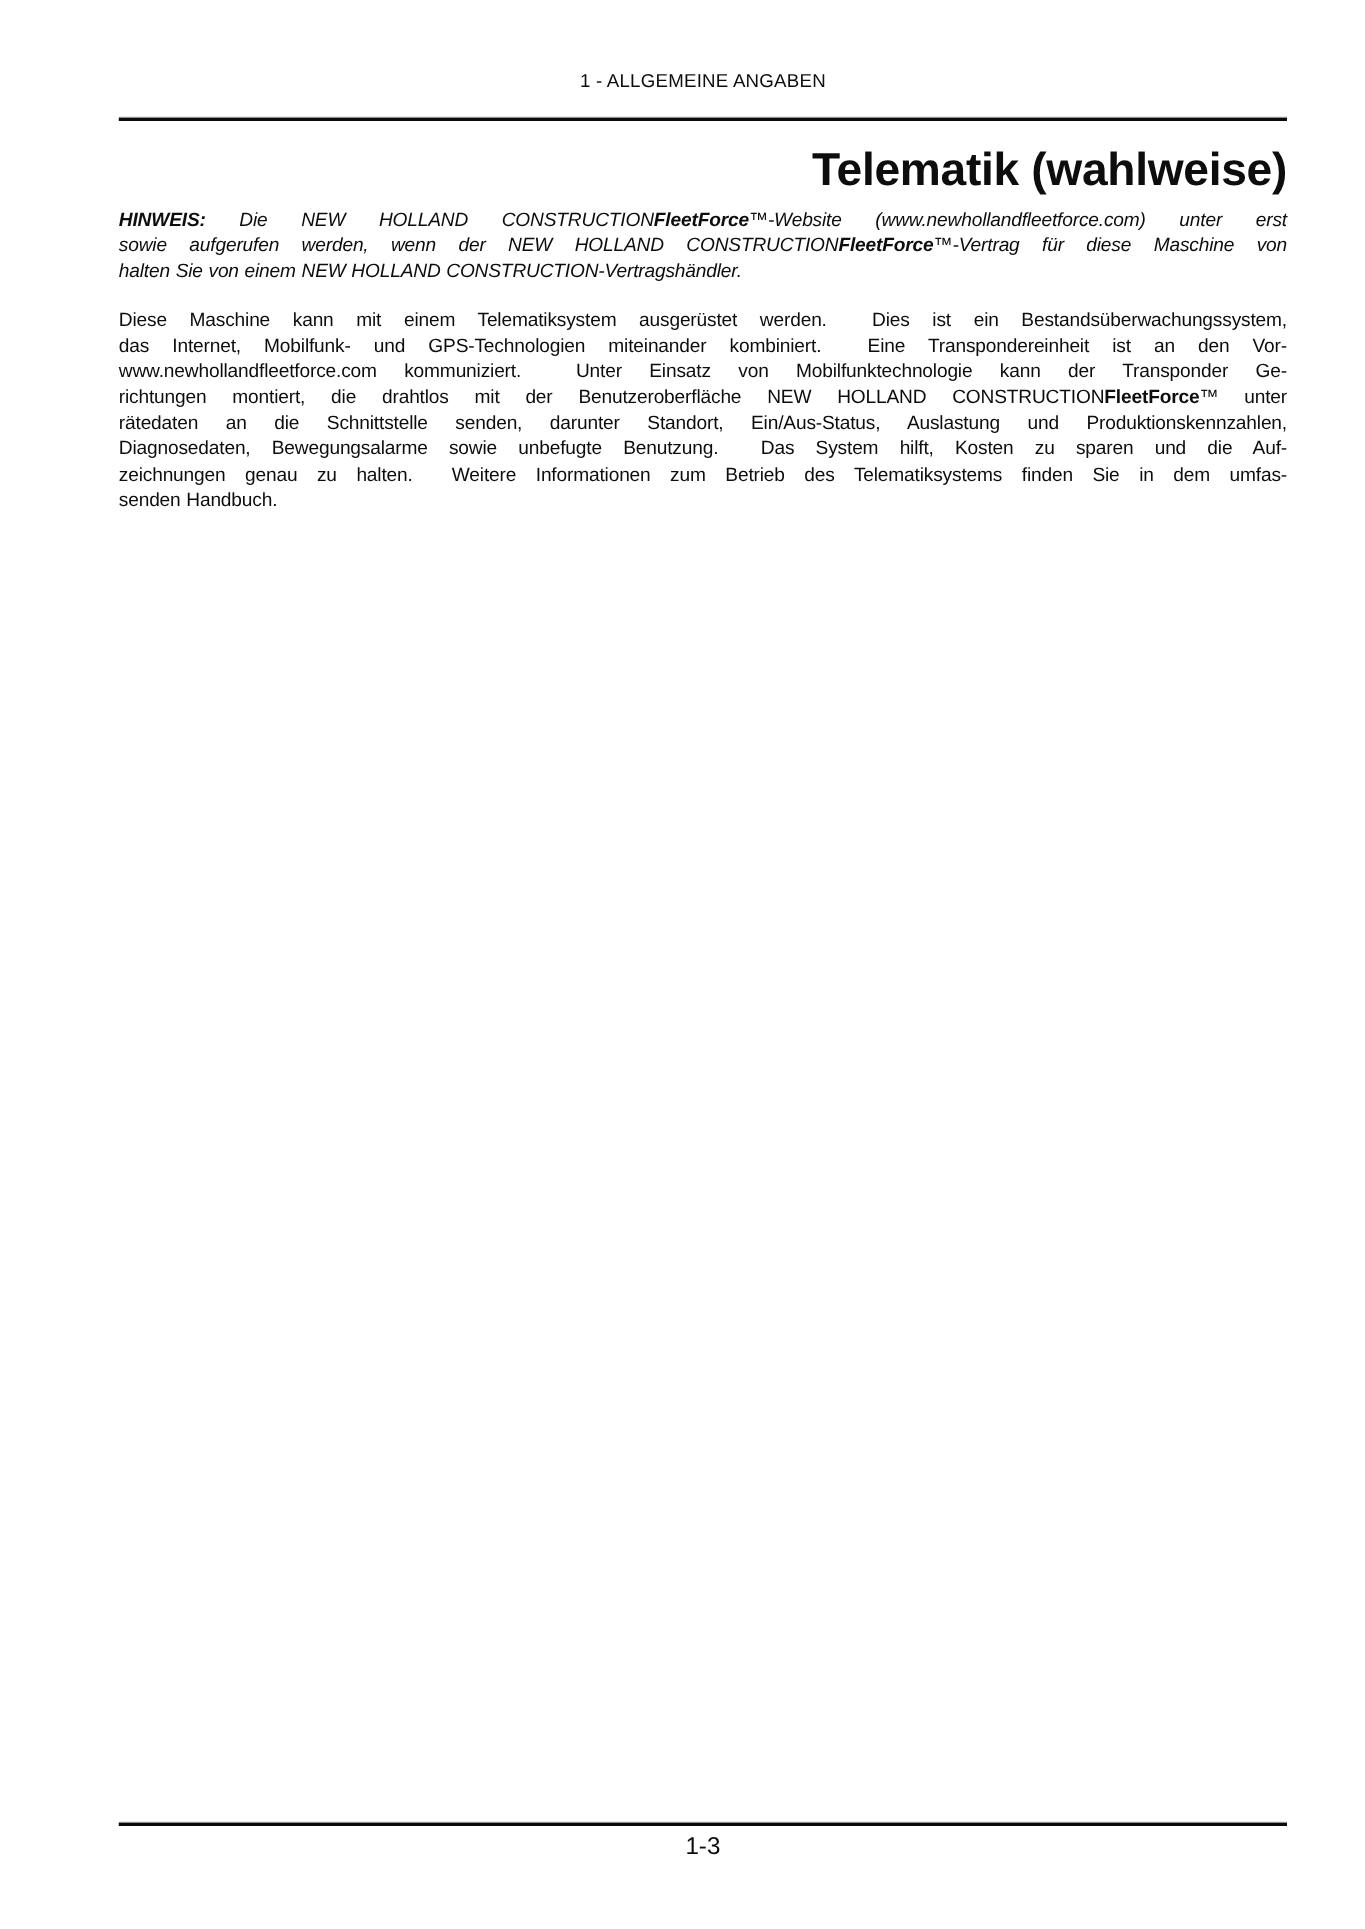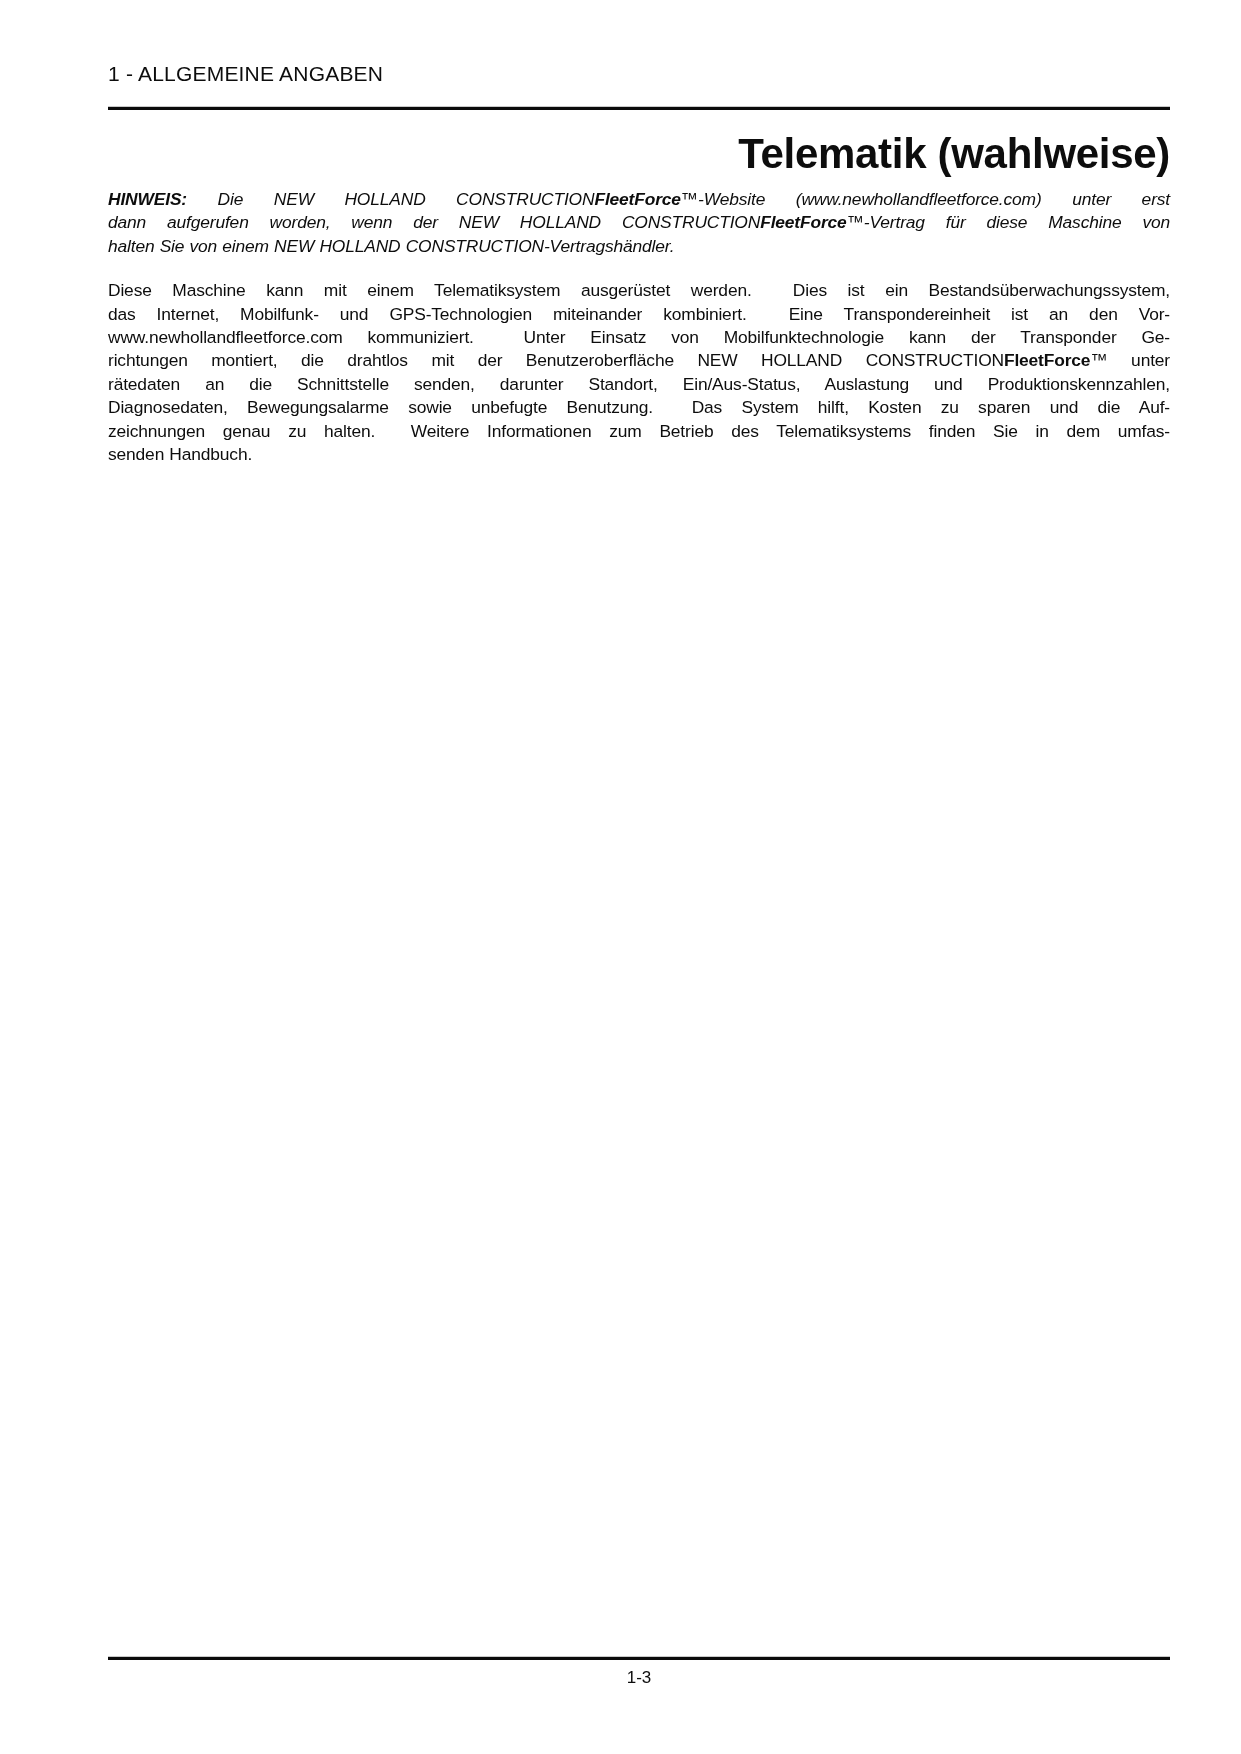--- a/index.html
+++ b/index.html
@@ -11,22 +11,22 @@
     font-family: "Liberation Sans", "DejaVu Sans", sans-serif;
     color: #0d0d0d;
     overflow: hidden;
   }
   .content {
     margin-left: 108px;
     width: 1062px;
   }
   .page-header {
     padding-top: 64px;
-    text-align: left;
-    font-size: 21px;
+    text-align: center;
+    font-size: 17px;
     line-height: 20px;
     letter-spacing: 0.2px;
   }
   .rule {
     margin-top: 23px;
     height: 3px;
     background: #0a0a0a;
     box-shadow: 0 -1px 0 #c9c9c9;
   }
   .doc-title {
@@ -68,38 +68,38 @@
     top: 1657px;
   }
   .footer-rule {
     height: 3px;
     background: #0a0a0a;
     box-shadow: 0 -1px 0 #c9c9c9;
   }
   .page-number {
     margin-top: 8px;
     text-align: center;
-    font-size: 17px;
+    font-size: 22px;
     line-height: 20px;
   }
 </style>
 </head>
 <body>
 
 <div class="content">
 
   <div class="page-header">1 - ALLGEMEINE ANGABEN</div>
 
   <div class="rule"></div>
 
   <h1 class="doc-title">Telematik (wahlweise)</h1>
 
   <div class="para note-para">
       <div class="line"><span class="b">HINWEIS:</span><span> Die NEW HOLLAND CONSTRUCTION</span><span class="b">FleetForce</span><span>™-Website (www.newhollandfleetforce.com) unter erst</span></div>
-      <div class="line"><span>dann aufgerufen worden, wenn der NEW HOLLAND CONSTRUCTION</span><span class="b">FleetForce</span><span>™-Vertrag für diese Maschine von</span></div>
+      <div class="line"><span>sowie aufgerufen werden, wenn der NEW HOLLAND CONSTRUCTION</span><span class="b">FleetForce</span><span>™-Vertrag für diese Maschine von</span></div>
       <div class="line last"><span>halten Sie von einem NEW HOLLAND CONSTRUCTION-Vertragshändler.</span></div>
     </div>
 
   <div class="para body-para">
       <div class="line"><span>Diese Maschine kann mit einem Telematiksystem ausgerüstet werden.&nbsp; Dies ist ein Bestandsüberwachungssystem,</span></div>
       <div class="line"><span>das Internet, Mobilfunk- und GPS-Technologien miteinander kombiniert.&nbsp; Eine Transpondereinheit ist an den Vor-</span></div>
       <div class="line"><span>www.newhollandfleetforce.com kommuniziert.&nbsp; Unter Einsatz von Mobilfunktechnologie kann der Transponder Ge-</span></div>
       <div class="line"><span>richtungen montiert, die drahtlos mit der Benutzeroberfläche NEW HOLLAND CONSTRUCTION</span><span class="b">FleetForce</span><span>™ unter</span></div>
       <div class="line"><span>rätedaten an die Schnittstelle senden, darunter Standort, Ein/Aus-Status, Auslastung und Produktionskennzahlen,</span></div>
       <div class="line"><span>Diagnosedaten, Bewegungsalarme sowie unbefugte Benutzung.&nbsp; Das System hilft, Kosten zu sparen und die Auf-</span></div>

